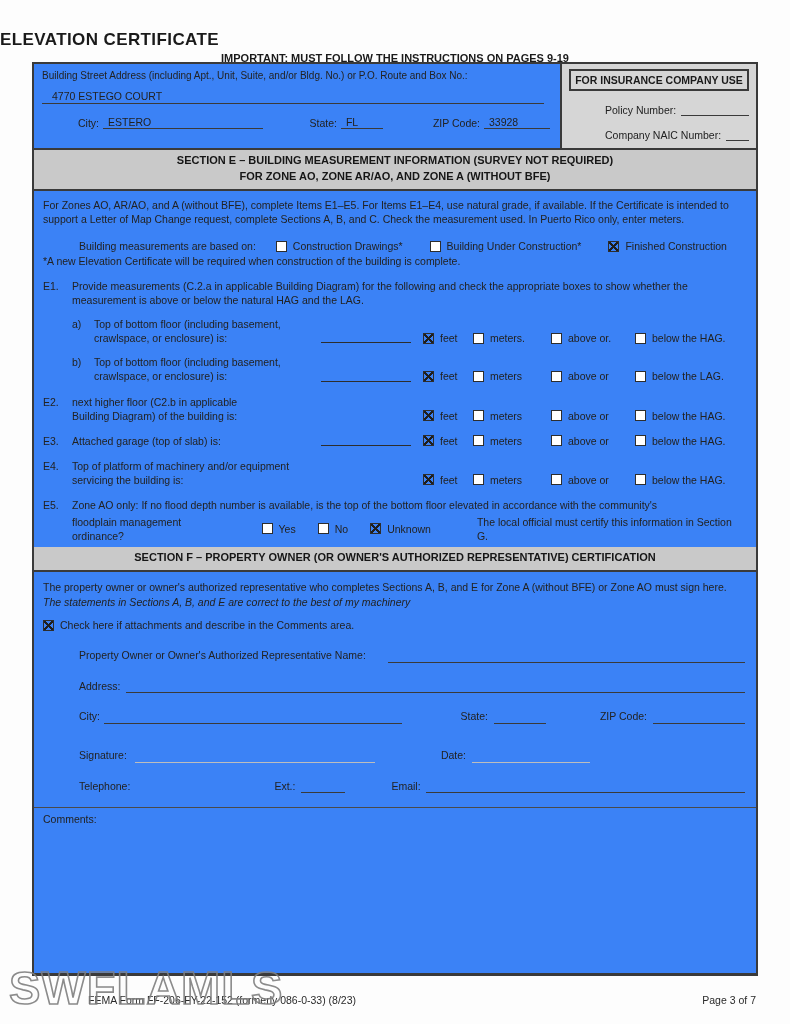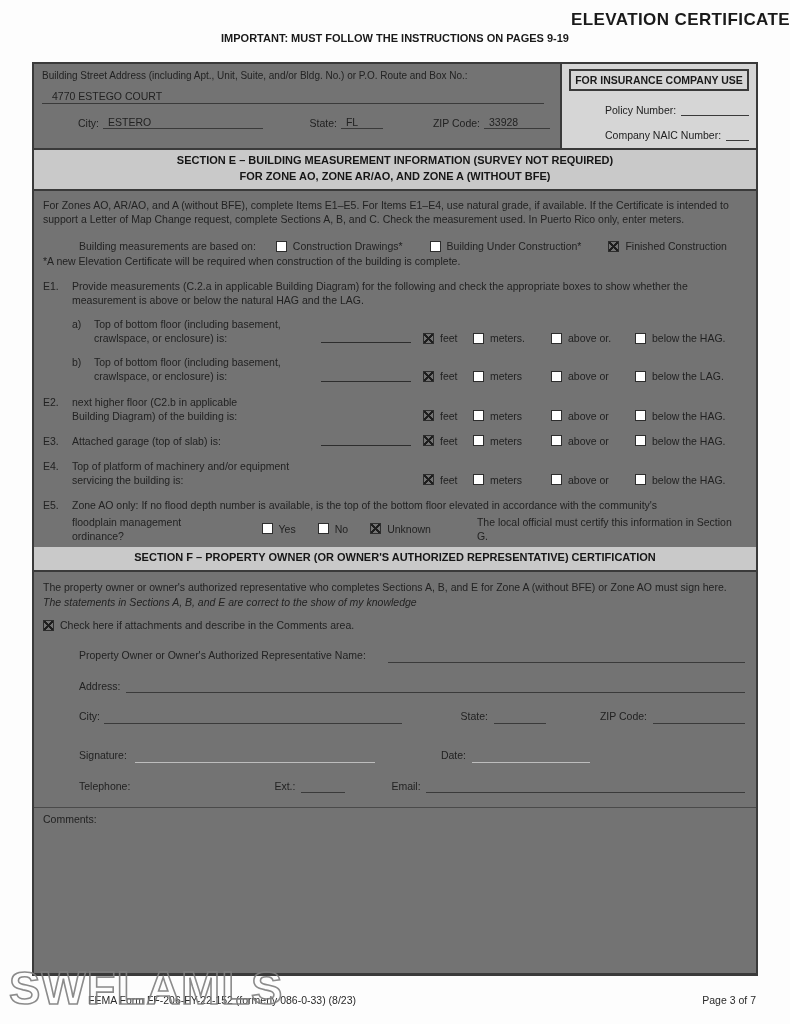--- a/index.html
+++ b/index.html
@@ -3,27 +3,27 @@
 <meta charset="utf-8">
 <style>
   * { box-sizing: border-box; }
   html, body { margin: 0; padding: 0; }
   body {
     width: 790px; height: 1024px; position: relative;
     background: #fdfdfd; color: #222;
     font-family: "Liberation Sans", sans-serif;
     font-size: 10.5px; overflow: hidden;
   }
-  .page-title { text-align: right; font-weight: bold; font-size: 17px; letter-spacing: .4px; padding-top: 10px; color:#1a1a1a; }
+  .page-title { text-align: left; font-weight: bold; font-size: 17px; letter-spacing: .4px; padding-top: 30px; color:#1a1a1a; }
   .page-subtitle { text-align: center; font-weight: bold; font-size: 11px; margin-top: 2px; color:#1a1a1a; }
 
   .form-box {
     position: absolute; left: 32px; top: 62px; width: 726px; bottom: 48px;
     border: 2px solid var(--border_dark); border-bottom-width: 3px;
-    background: #737373; display: flex; flex-direction: column;
+    background: #3b82f6; display: flex; flex-direction: column;
   }
 
   
   .top-row { display: flex; border-bottom: 2px solid var(--border_dark); flex: none; }
   .addr-box { flex: 1; padding: 6px 10px 9px 8px; }
   .addr-label { font-size: 10px; }
   .street-line { display: flex; margin-top: 9px; }
   .street-field { flex: 1; border-bottom: 1px solid var(--border_dark); padding: 0 0 1px 10px; font-size: 10.5px; margin-right: 6px; }
   .city-row { display: flex; align-items: flex-end; margin-top: 12px; }
   .lbl { white-space: nowrap; padding-left: 36px; }
@@ -366,21 +366,21 @@
           <span class="e5-suffix">The local official must certify this information in Section G.</span>
         </div>
       </div>
     </div>
   </div>
 
   <div class="band">SECTION F – PROPERTY OWNER (OR OWNER'S AUTHORIZED REPRESENTATIVE) CERTIFICATION</div>
 
   <div class="sec-f-body">
     <div class="f-para">
-      <span>The property owner or owner's authorized representative who completes Sections A, B, and E for Zone A (without BFE) or Zone AO must sign here. </span><span class="it">The statements in Sections A, B, and E are correct to the show of my knowledge</span>
+      <span>The property owner or owner's authorized representative who completes Sections A, B, and E for Zone A (without BFE) or Zone AO must sign here. </span><span class="it">The statements in Sections A, B, and E are correct to the best of my machinery</span>
     </div>
 
     <div class="attach-row">
         <span class="cb-item">
           <span class="cb checked"></span>
           <span class="cb-label">Check here if attachments and describe in the Comments area.</span>
         </span>
       </div>
 
     <div class="f-row" style="margin-top:15px;">

